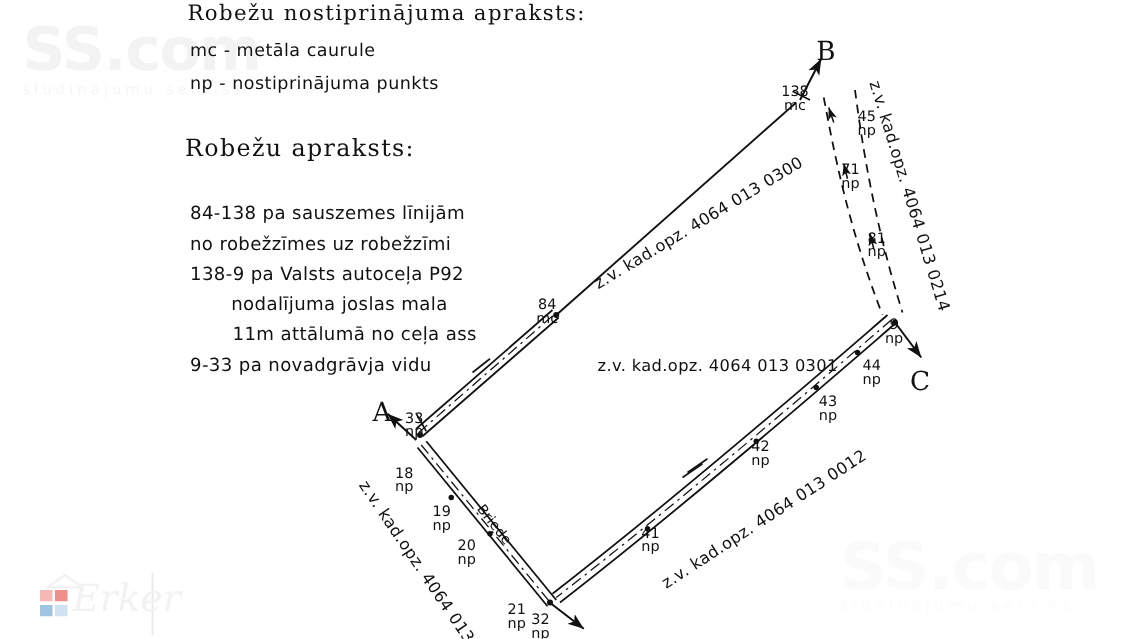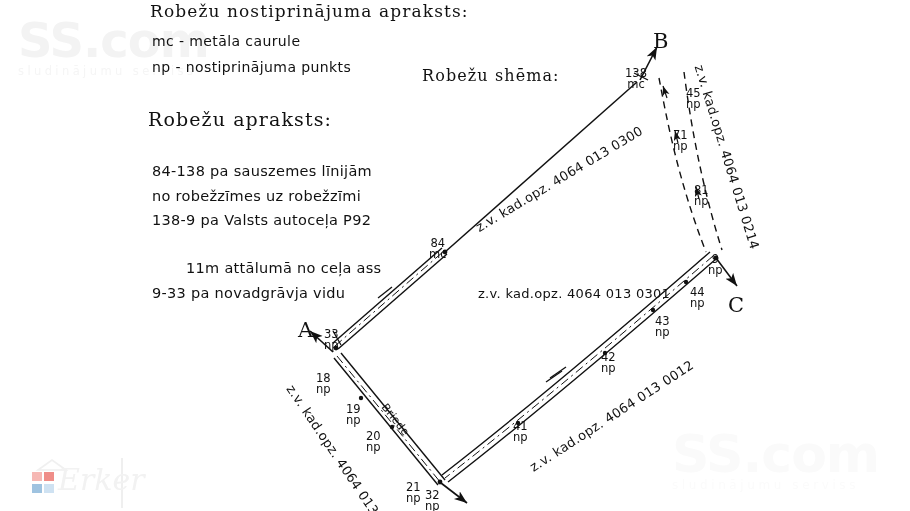--- a/index.html
+++ b/index.html
@@ -139,26 +139,26 @@
     <circle cx="518" cy="423" r="2.2" fill="#111"></circle>
     <circle cx="336" cy="348" r="2.4" fill="#111"></circle>
     <circle cx="361" cy="398" r="2.2" fill="#111"></circle>
     <circle cx="392" cy="427" r="2.2" fill="#111"></circle>
     <circle cx="440" cy="482" r="2.4" fill="#111"></circle>
   </svg>
 
   <div class="txt serif" id="title-main">Robežu nostiprinājuma apraksts:</div>
   <div class="txt" id="legend-mc">mc - metāla caurule</div>
   <div class="txt" id="legend-np">np - nostiprinājuma punkts</div>
-  <div class="txt serif" id="title-scheme">Robežu shēma:</div>
   <div class="txt serif" id="desc-title">Robežu apraksts:</div>
 
   <div class="txt dline" id="d2">84-138 pa sauszemes līnijām</div>
   <div class="txt dline" id="d3">no robežzīmes uz robežzīmi</div>
   <div class="txt dline" id="d4">138-9 pa Valsts autoceļa P92</div>
+  <div class="txt dline" id="d5">nodalījuma joslas mala</div>
   <div class="txt dline" id="d6">11m attālumā no ceļa ass</div>
   <div class="txt dline" id="d7">9-33 pa novadgrāvja vidu</div>
 
   <div class="txt vertex" id="vA">A</div>
   <div class="txt vertex" id="vB">B</div>
   <div class="txt vertex" id="vC">C</div>
 
   <div id="overlay">
       <div class="pt" style="left: 625px; top: 68px;">
         <b>138</b>

